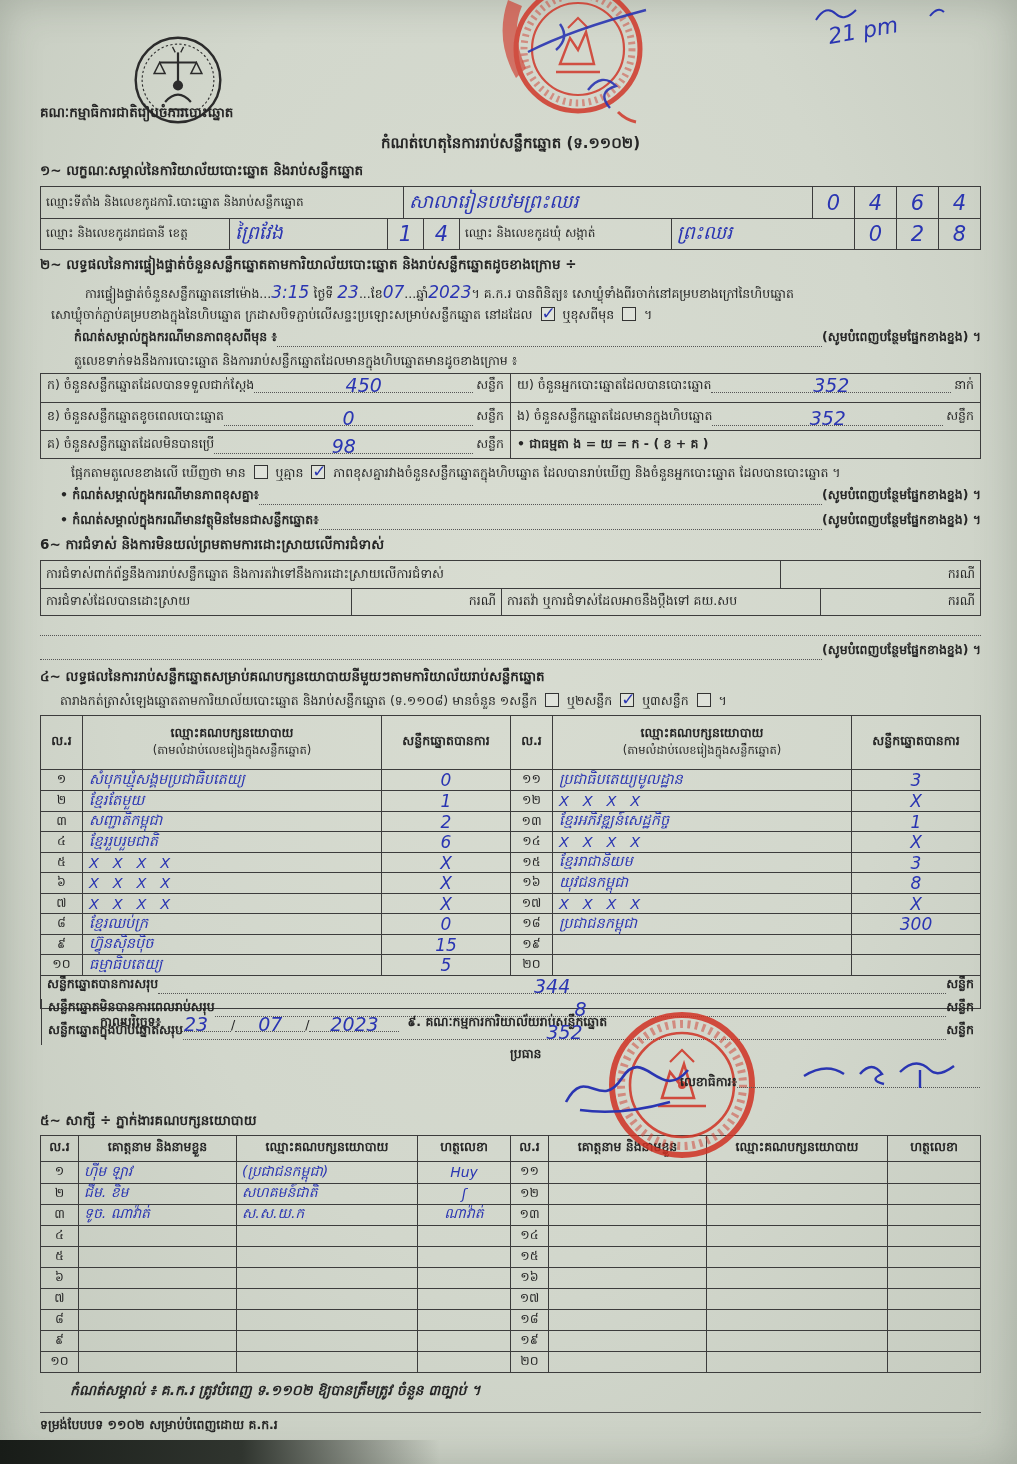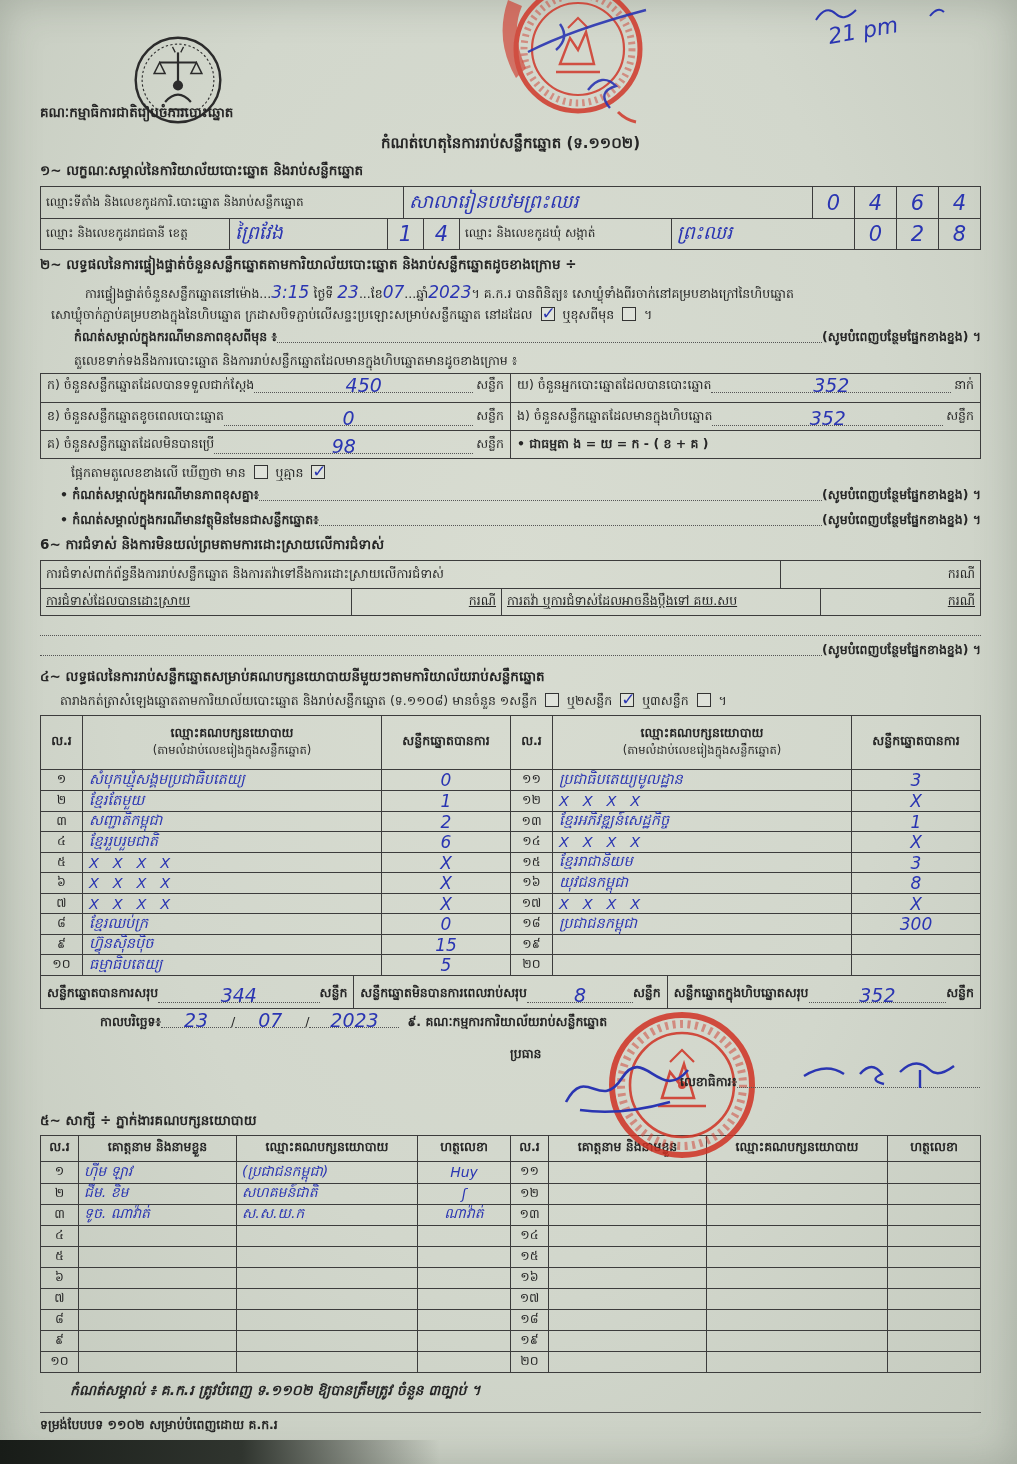--- a/index.html
+++ b/index.html
@@ -21,21 +21,21 @@
   .page{
     position:absolute;inset:0;
     background:
       radial-gradient(ellipse at 50% 40%, #d8dcd1 0%, var(--paper) 55%, #c3c9bd 100%);
     padding:6px 36px 0 40px;
     box-shadow:inset 0 0 40px rgba(60,70,60,.25);
   }
   .hw{color:var(--blue);font-style:italic;font-weight:500;}
   .b{font-weight:bold;}
   .sec-h{font-weight:bold;font-size:13.5px;margin-top:6px;}
-  .row{display:flex;}
+  .row{display:flex;align-items:flex-end;}
   .dotfill{flex:1;border-bottom:1.6px dotted #555;position:relative;min-width:20px;height:14px;}
   .dotfill .hw{position:absolute;left:50%;transform:translateX(-50%);bottom:-4px;font-size:19px;white-space:pre;}
   .checkbox{display:inline-block;width:14px;height:14px;border:1.4px solid #333;background:rgba(255,255,255,.25);
     vertical-align:-2px;margin:0 4px;position:relative;}
   .checkbox .tick{position:absolute;left:0;top:-8px;color:var(--blue);font-size:17px;font-weight:bold;font-style:italic;}
   
   .hdr{position:relative;height:150px;}
   .emblem{position:absolute;left:92px;top:26px;}
   .org{position:absolute;left:0;top:98px;font-weight:bold;font-size:13.5px;}
   .doc-title{position:absolute;left:0;right:0;top:127px;text-align:center;font-weight:bold;font-size:15px;}
@@ -67,21 +67,21 @@
   .phead{display:flex;height:54px;border-bottom:1.2px solid var(--line);text-align:center;}
   .phead .hc{display:flex;flex-direction:column;justify-content:center;}
   .prow{display:flex;height:20.5px;border-top:1.2px solid var(--line);align-items:center;}
   .prow:first-of-type{border-top:none;}
   .c-no{width:42px;border-right:1.2px solid var(--line);text-align:center;align-self:stretch;display:flex;align-items:center;justify-content:center;}
   .c-name{flex:1;border-right:1.2px solid var(--line);align-self:stretch;display:flex;align-items:center;padding-left:6px;}
   .c-name .hw{font-size:14.5px;white-space:pre;overflow:visible;}
   .c-votes{width:128px;text-align:center;}
   .c-votes .hw{font-size:17px;}
   
-  .totals{display:flex;border:1.8px solid var(--line);margin-top:-1px;height:34px;}
+  .totals{display:flex;border:1.8px solid var(--line);margin-top:-1px;height:34px;flex-direction:column;}
   .totals>div{flex:1;display:flex;align-items:flex-end;padding:0 6px 5px 6px;border-left:1.4px solid var(--line);}
   .totals>div:first-child{border-left:none;}
   .totals .lbl{white-space:nowrap;}
   
   .sigarea{position:relative;height:106px;}
   .chair-label{position:absolute;left:470px;top:14px;font-weight:bold;}
   .sec-line{position:absolute;left:640px;top:42px;display:flex;width:300px;}
   .stamp-low{position:absolute;left:562px;top:-22px;}
   .chair-sig{position:absolute;left:520px;top:28px;}
   .secr-sig{position:absolute;left:760px;top:22px;}
@@ -253,39 +253,40 @@
         <span class="lbl b">•  ជាធម្មតា ង = យ = ក - ( ខ + គ )</span>
       </div>
     </div>
   </div>
 
   <div class="pline" style="margin-top:4px;">
     <span style="margin-left:20px;">ផ្អែកតាមតួលេខខាងលើ ឃើញថា មាន</span>
     <span class="checkbox"></span>
     <span>ឬគ្មាន</span>
     <span class="checkbox"><span class="tick">✓</span></span>
+    <span>ភាពខុសគ្នារវាងចំនួនសន្លឹកឆ្នោតក្នុងហិបឆ្នោត ដែលបានរាប់ឃើញ និងចំនួនអ្នកបោះឆ្នោត ដែលបានបោះឆ្នោត ។</span>
   </div>
   <div class="row" style="margin-top:5px;">
     <span class="b" style="margin-left:20px;white-space:nowrap;">• កំណត់សម្គាល់ក្នុងករណីមានភាពខុសគ្នា៖</span>
     <span class="dotfill"></span>
     <span class="right-note b">(សូមបំពេញបន្ថែមផ្នែកខាងខ្នង) ។</span>
   </div>
   <div class="row" style="margin-top:7px;">
     <span class="b" style="margin-left:20px;white-space:nowrap;">• កំណត់សម្គាល់ក្នុងករណីមានវត្ថុមិនមែនជាសន្លឹកឆ្នោត៖</span>
     <span class="dotfill"></span>
     <span class="right-note b">(សូមបំពេញបន្ថែមផ្នែកខាងខ្នង) ។</span>
   </div>
 
   <div class="sec-h">6~ ការជំទាស់ និងការមិនយល់ព្រមតាមការដោះស្រាយលើការជំទាស់</div>
   <div class="tbl" style="margin-top:4px;">
     <div class="trow" style="height:27px;">
       <div class="cell" style="flex:1;display:flex;align-items:center;">ការជំទាស់ពាក់ព័ន្ធនឹងការរាប់សន្លឹកឆ្នោត និងការតវ៉ាទៅនឹងការដោះស្រាយលើការជំទាស់</div>
       <div class="cell" style="width:200px;display:flex;align-items:center;justify-content:flex-end;">ករណី</div>
     </div>
-    <div class="trow" style="height:27px;text-decoration:underline;">
+    <div class="trow" style="height:27px;">
       <div class="cell" style="width:310px;display:flex;align-items:center;">ការជំទាស់ដែលបានដោះស្រាយ</div>
       <div class="cell" style="width:150px;display:flex;align-items:center;justify-content:flex-end;">ករណី</div>
       <div class="cell" style="flex:1;display:flex;align-items:center;">ការតវ៉ា ឬការជំទាស់ដែលអាចនឹងប្តឹងទៅ គយ.សប</div>
       <div class="cell" style="width:160px;display:flex;align-items:center;justify-content:flex-end;">ករណី</div>
     </div>
   </div>
   <div class="row" style="margin-top:6px;">
     <span class="dotfill"></span>
   </div>
   <div class="row" style="margin-top:6px;">

